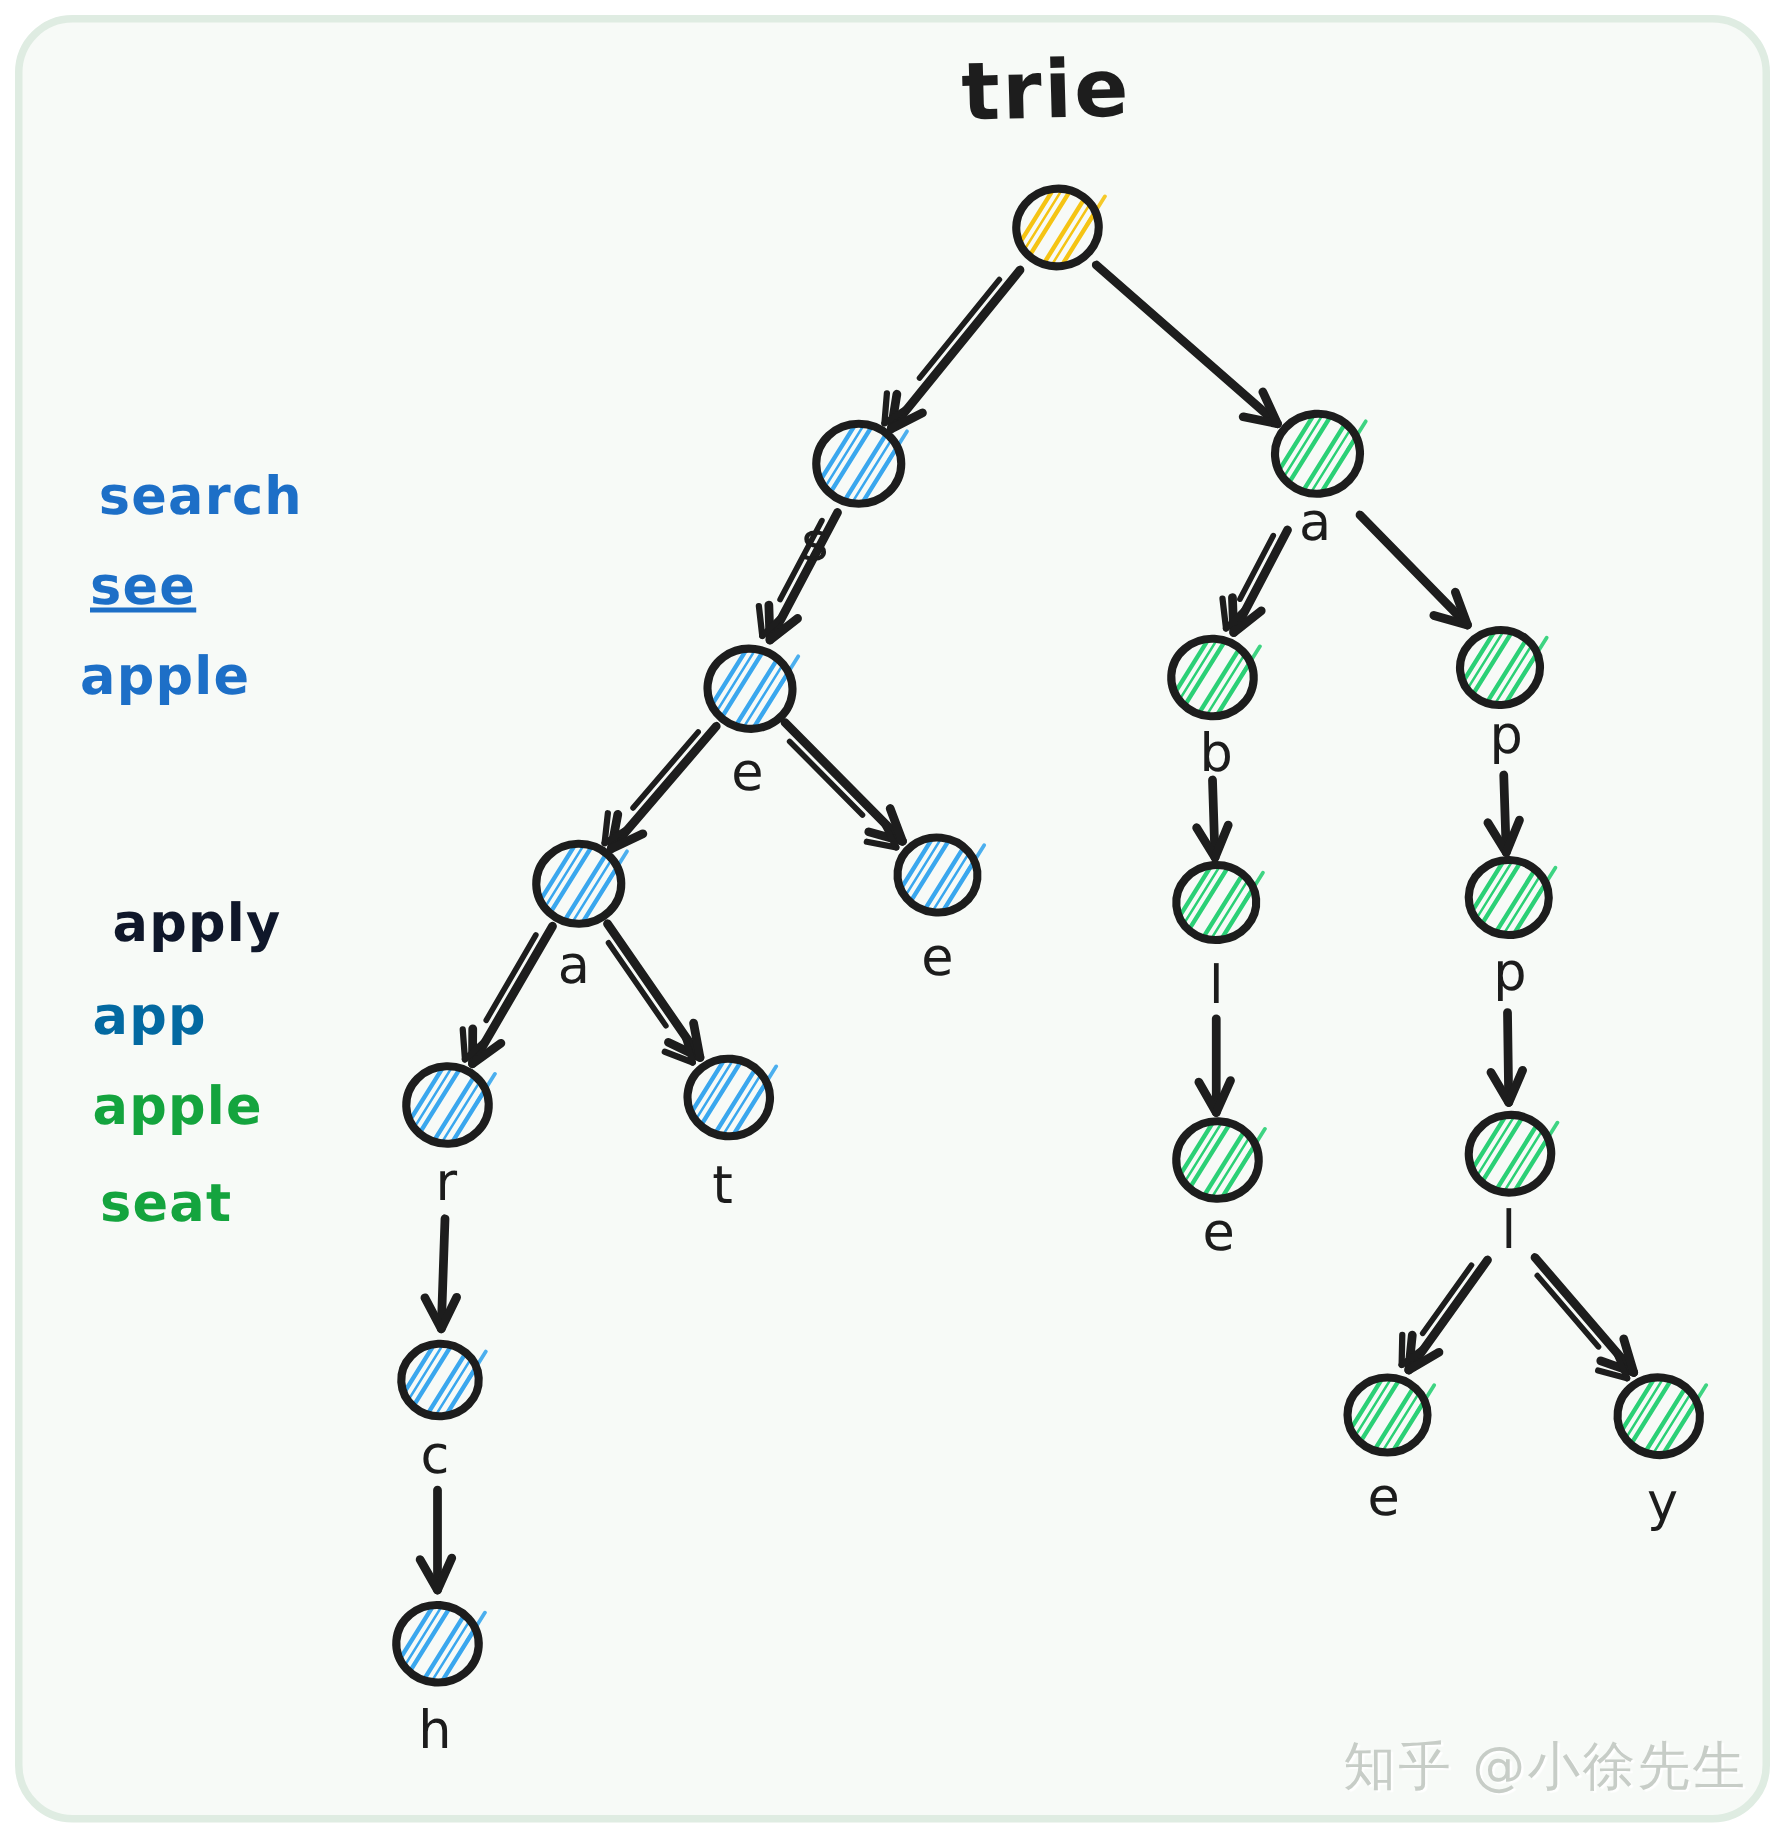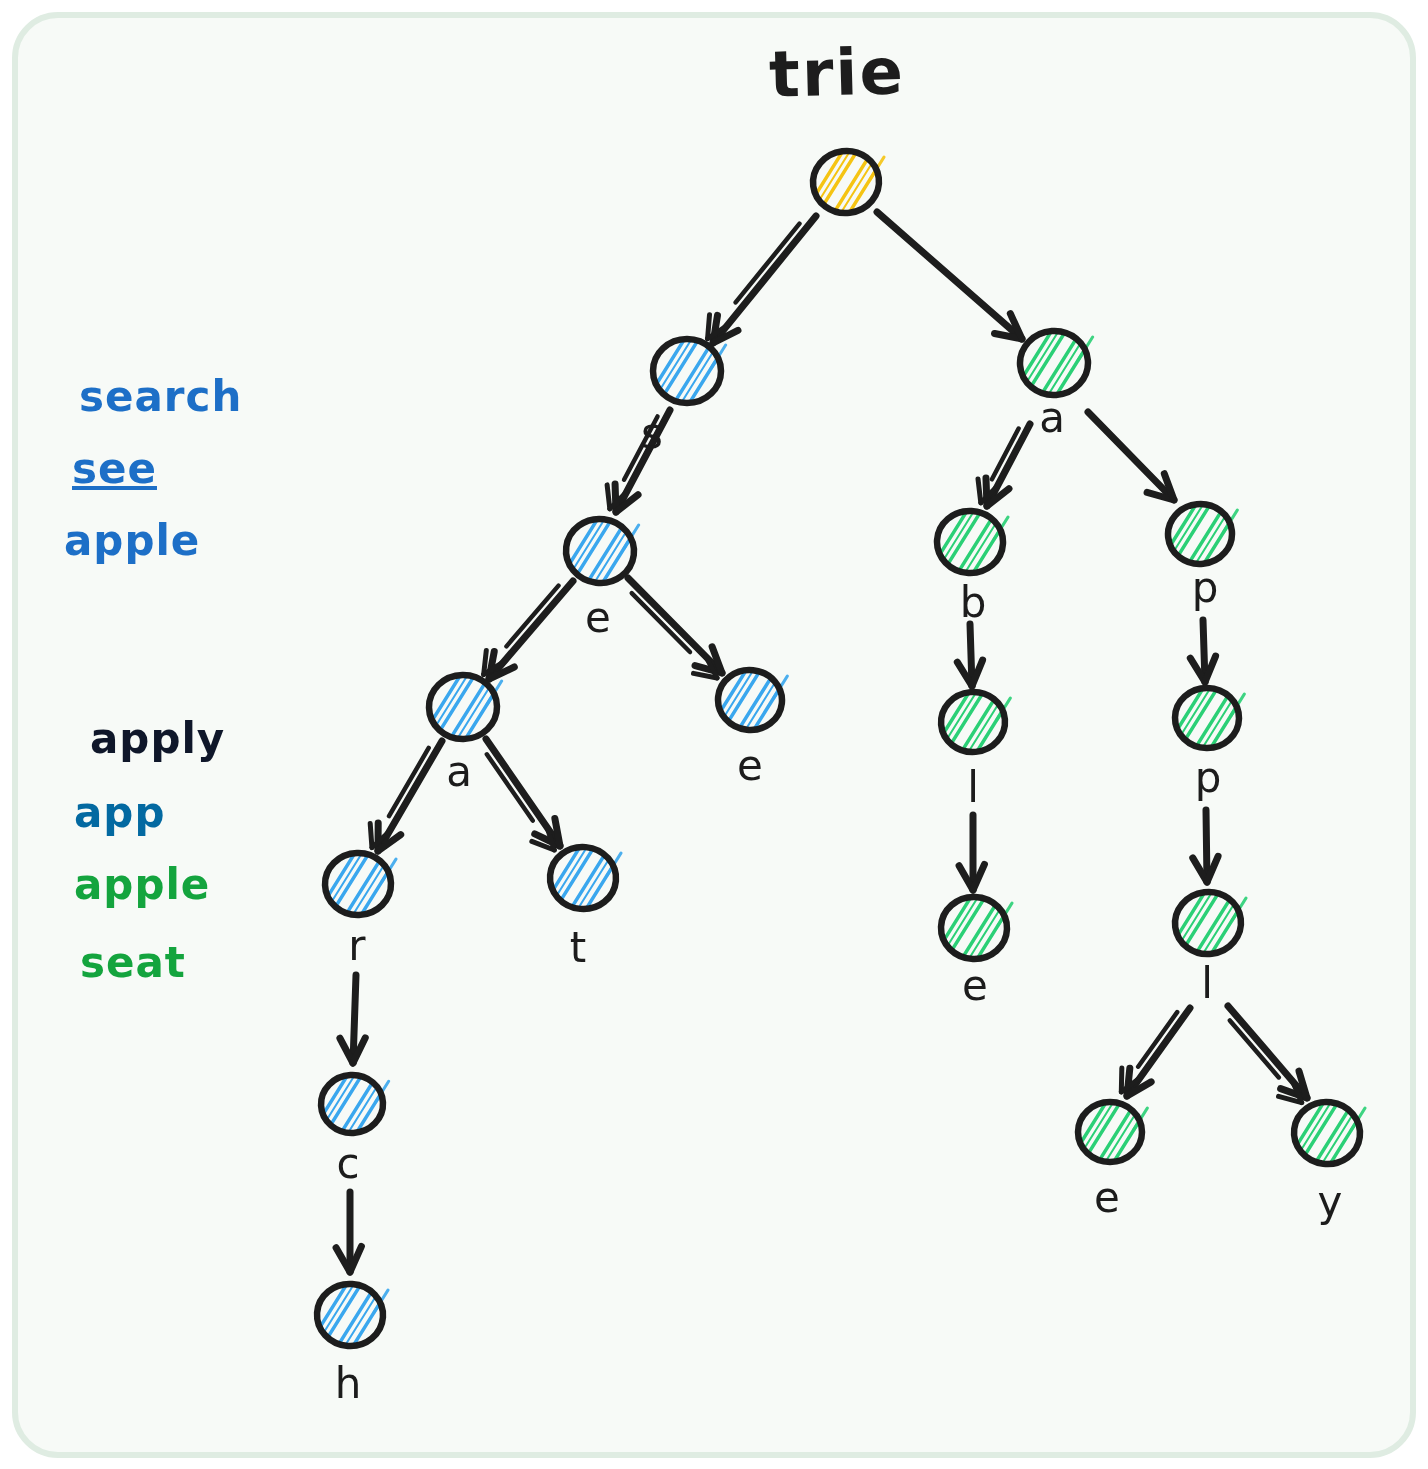--- a/index.html
+++ b/index.html
@@ -456,13 +456,14 @@
           <line x1="1305.857284997395" y1="1178.1578963451423" x2="1358.319292156482" y2="1094.2011348256563" stroke="#2bd076" stroke-width="3.5" stroke-linecap="round"></line>
           <line x1="1316.8819102474286" y1="1185.0468467801738" x2="1369.3439174065156" y2="1101.0900852606878" stroke="#2bd076" stroke-width="3.5" stroke-linecap="round"></line>
           <line x1="1289.744371170423" y1="1168.0894303247114" x2="1342.20637832951" y2="1084.1326688052254" stroke="#2bd076" stroke-width="2" stroke-linecap="round"></line>
           <line x1="1310.9455735743336" y1="1181.3374119305415" x2="1363.4075807334207" y2="1097.3806504110555" stroke="#2bd076" stroke-width="2" stroke-linecap="round"></line>
         </g>
         <line x1="1350.9822149008353" y1="1130.474951792508" x2="1364.9720834765917" y2="1108.0864820539782" stroke="#2bd076" stroke-width="3" stroke-linecap="round" opacity="0.9"></line>
         <ellipse cx="1327" cy="1133" rx="33" ry="31" transform="rotate(7 1327 1133)" fill="none" stroke="#1d1d1d" stroke-width="6.5"></ellipse>
         <text x="1330" y="1216" text-anchor="middle" font-size="42" font-weight="500" fill="#1c1c1c">y</text>
       </g>
     </svg>
+  <div id="watermark">知乎 @小徐先生</div>
 </div>
 
 </body></html>

